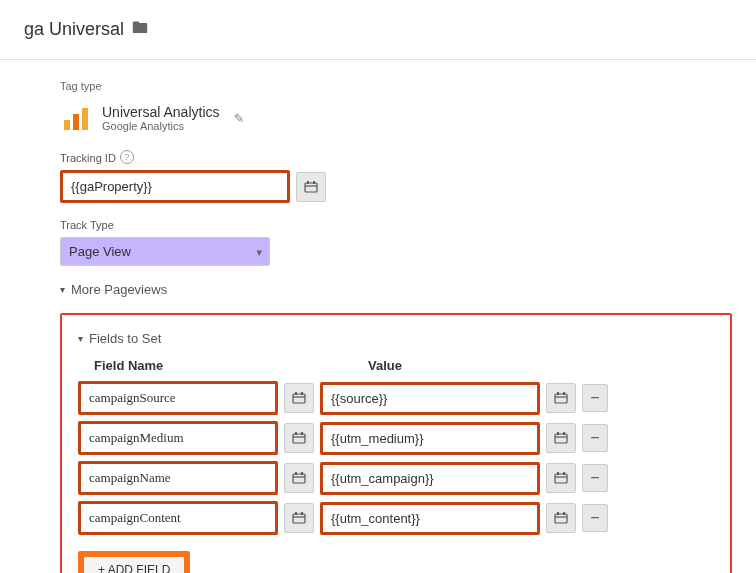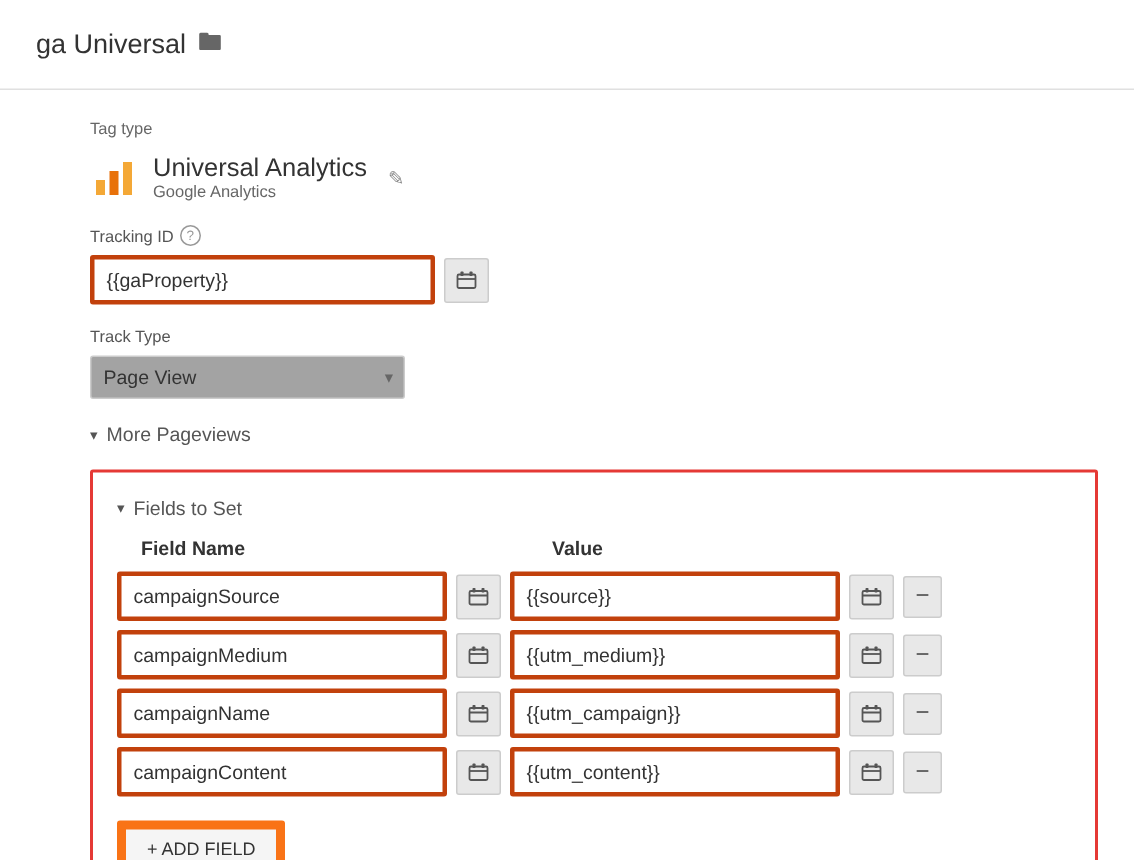--- a/index.html
+++ b/index.html
@@ -58,21 +58,21 @@
     }
     .ua-icon svg {
       width: 28px;
       height: 28px;
     }
     .tag-info {
       display: flex;
       flex-direction: column;
     }
     .tag-name {
-      font-size: 17px;
+      font-size: 14px;
       font-weight: 500;
       color: #333;
     }
     .tag-sub {
       font-size: 11px;
       color: #666;
     }
     .edit-icon {
       color: #888;
       font-size: 13px;
@@ -118,21 +118,21 @@
     }
     .tracking-input {
       width: 230px;
     }
     .select-input {
       border: 1px solid #ccc;
       border-radius: 2px;
       padding: 6px 8px;
       font-size: 13px;
       color: #333;
-      background: #a3a3a3;
+      background: #c4b5fd;
       width: 210px;
       appearance: none;
       -webkit-appearance: none;
       cursor: pointer;
     }
     .select-wrapper {
       position: relative;
       display: inline-block;
     }
     .select-arrow {
@@ -206,21 +206,22 @@
       color: #333;
       margin-left: 40px;
     }
     .field-row {
       display: flex;
       align-items: center;
       gap: 6px;
       margin-bottom: 6px;
     }
     .field-name-input {
-      width: 220px;
+      width: 200px;
+      font-family: Liberation Serif, serif;
     }
     .field-value-input {
       width: 220px;
     }
     .minus-button {
       background: #e8e8e8;
       border: 1px solid #ccc;
       border-radius: 2px;
       width: 26px;
       height: 28px;

